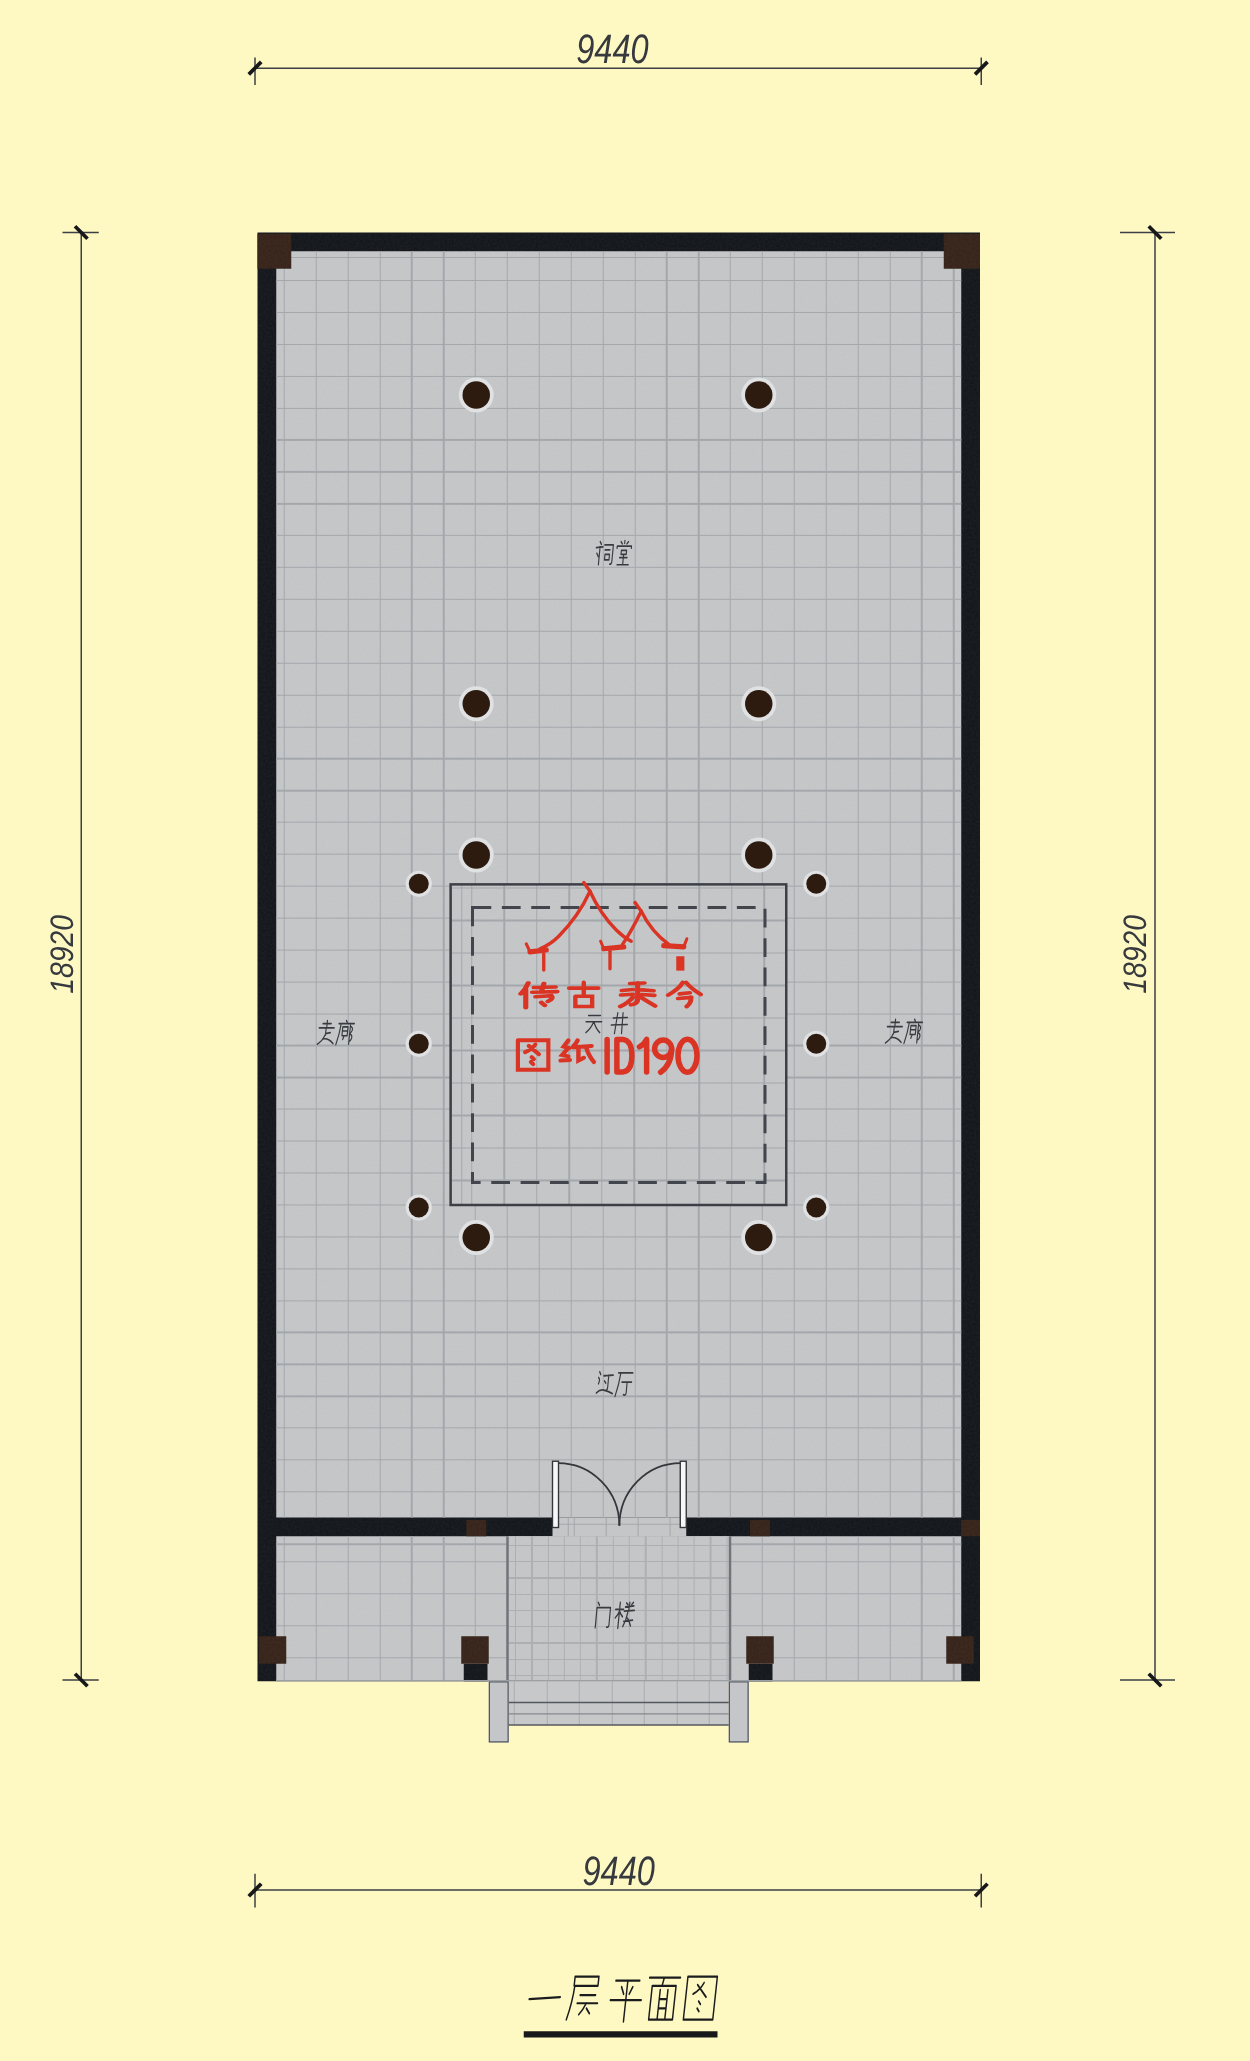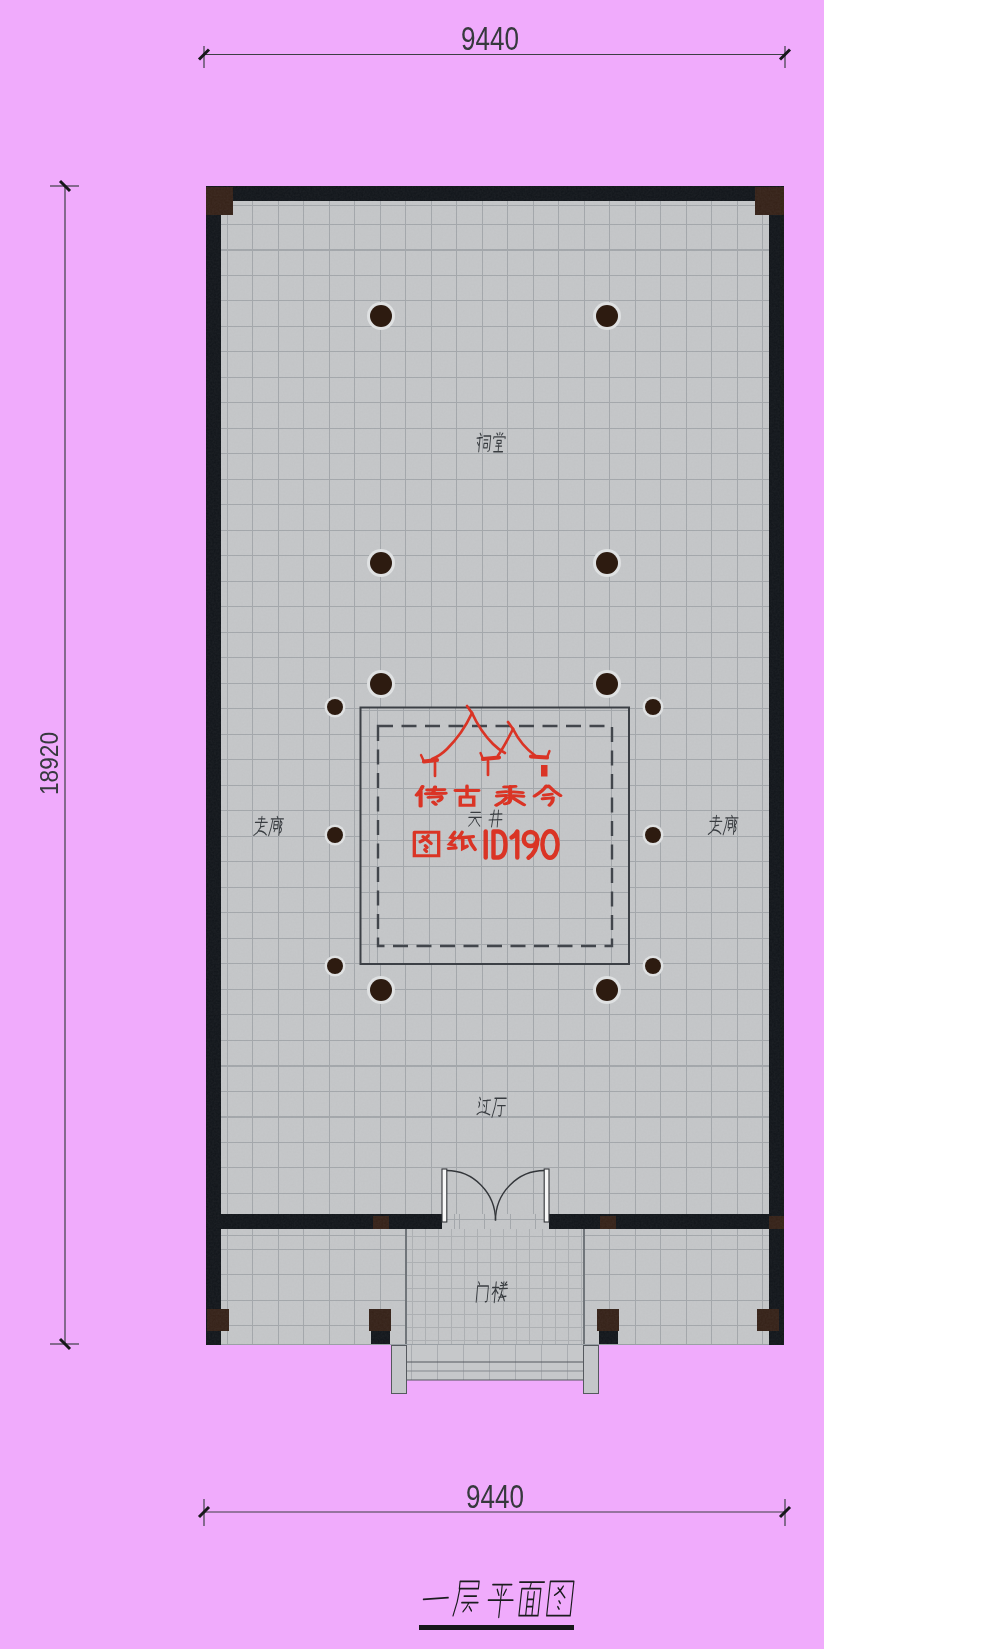--- a/index.html
+++ b/index.html
@@ -1,17 +1,17 @@
 <!DOCTYPE html>
 <html><head>
 <meta charset="utf-8">
 <style>
   html,body{margin:0;padding:0;background:#ffffff;}
-  #page{position:relative;width:824px;height:1649px;background:#f0abfc;overflow:hidden;
-        font-family:"Liberation Sans", sans-serif;}
+  #page{position:relative;width:1000px;height:1649px;background:#fef9c3;overflow:hidden;
+        font-family:"Liberation Sans", sans-serif;font-style:italic;}
   .abs{position:absolute;}
   .wall{background:#11151a;}
   .brown{background:#352117;}
   .floor{background:#c6c8ca;}
   .grid26{background-image:
      repeating-linear-gradient(to right, #a4a8ac 0 1px, transparent 1px 25.5px),
      repeating-linear-gradient(to bottom, #a4a8ac 0 1px, transparent 1px 25.5px);}
   .grid13{background-image:
      repeating-linear-gradient(to right, #aeb1b4 0 1px, transparent 1px 13px),
      repeating-linear-gradient(to bottom, #aeb1b4 0 1px, transparent 1px 13px);}

